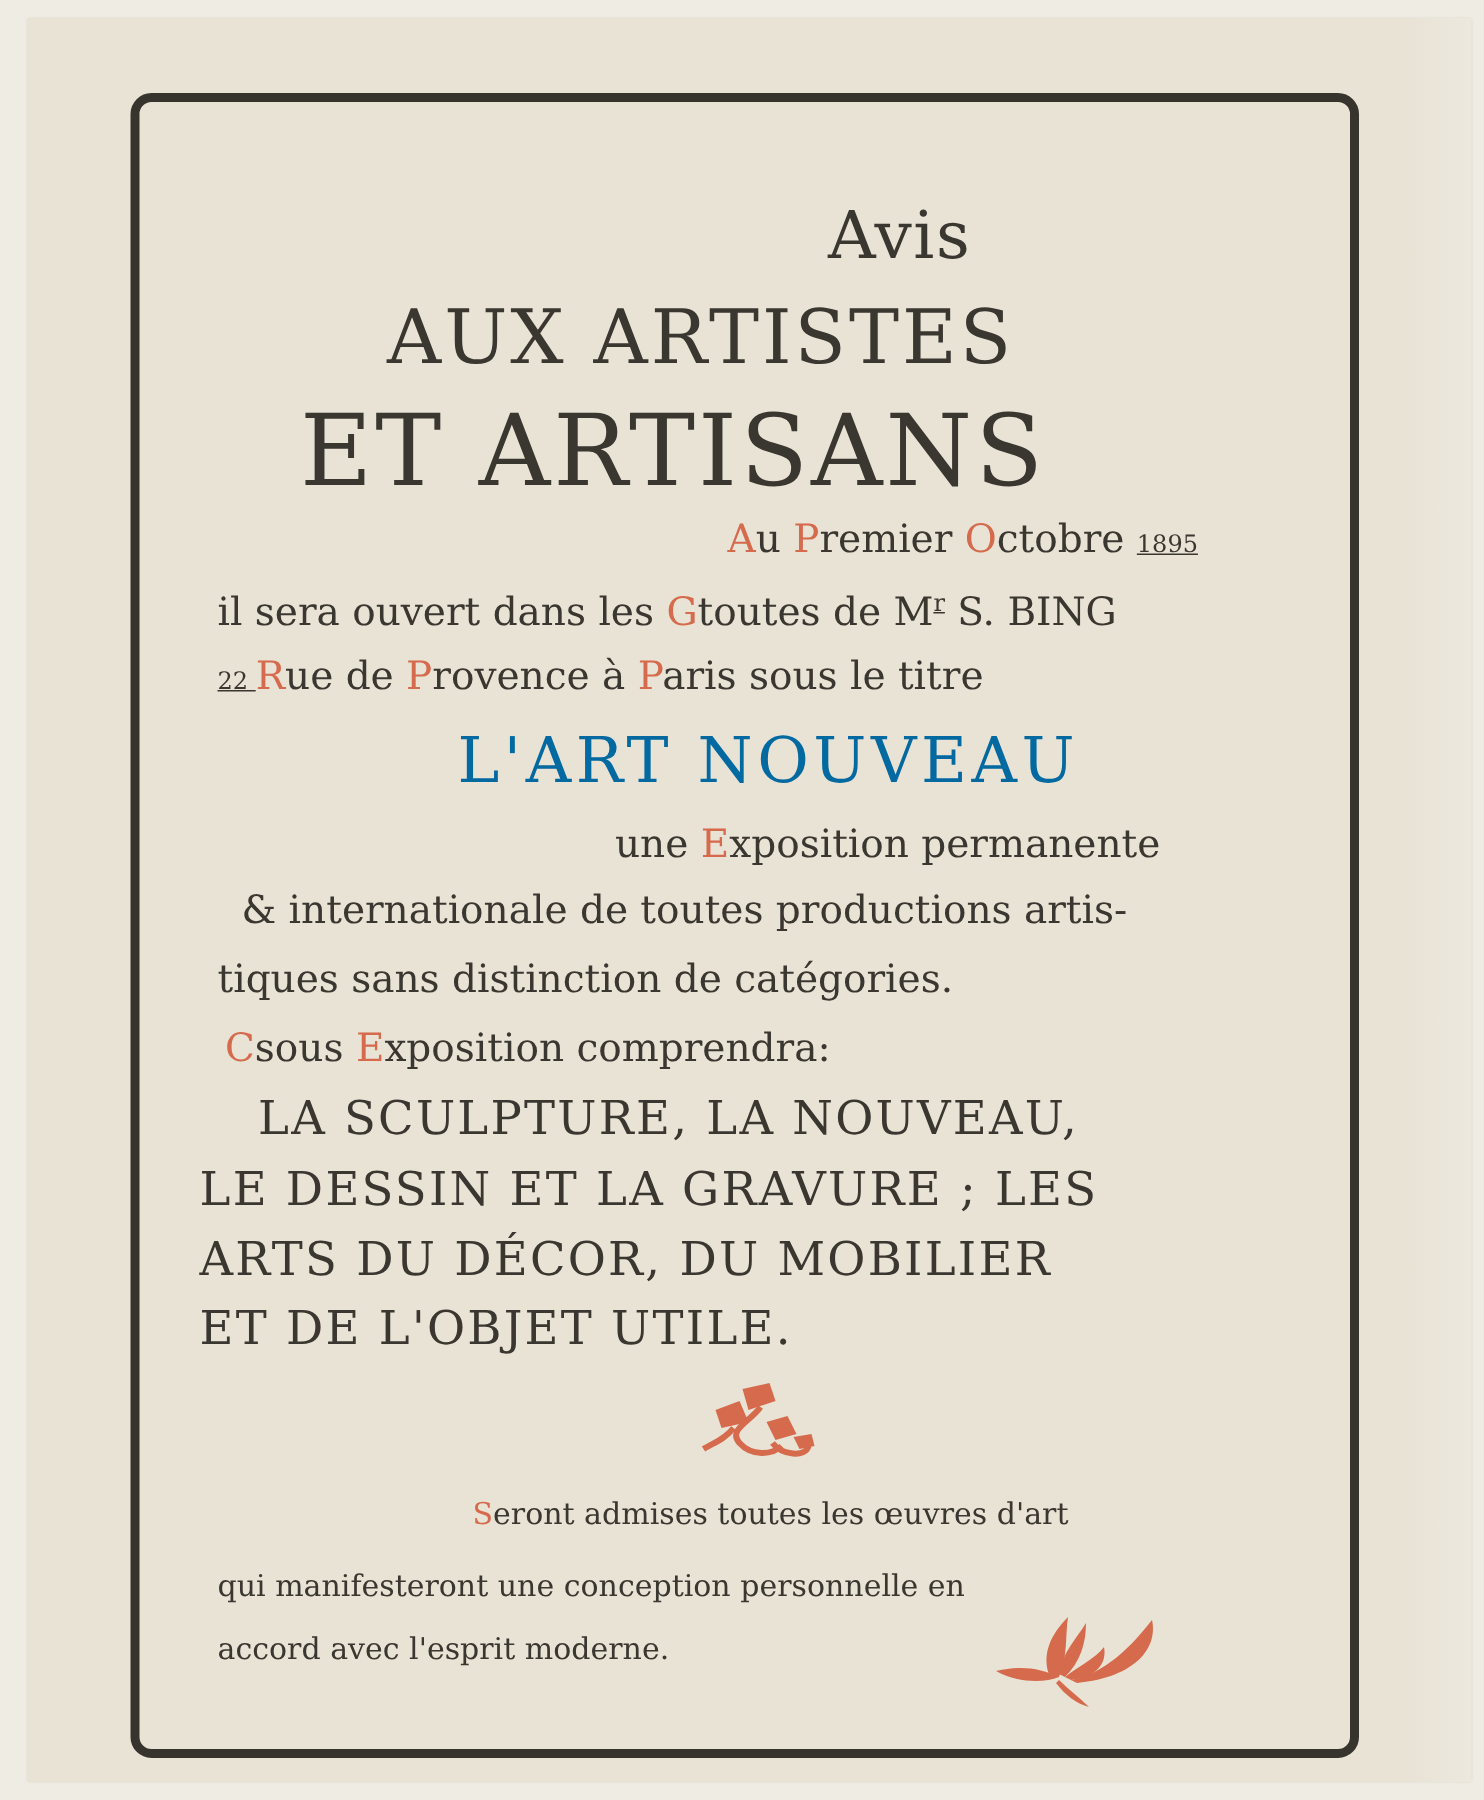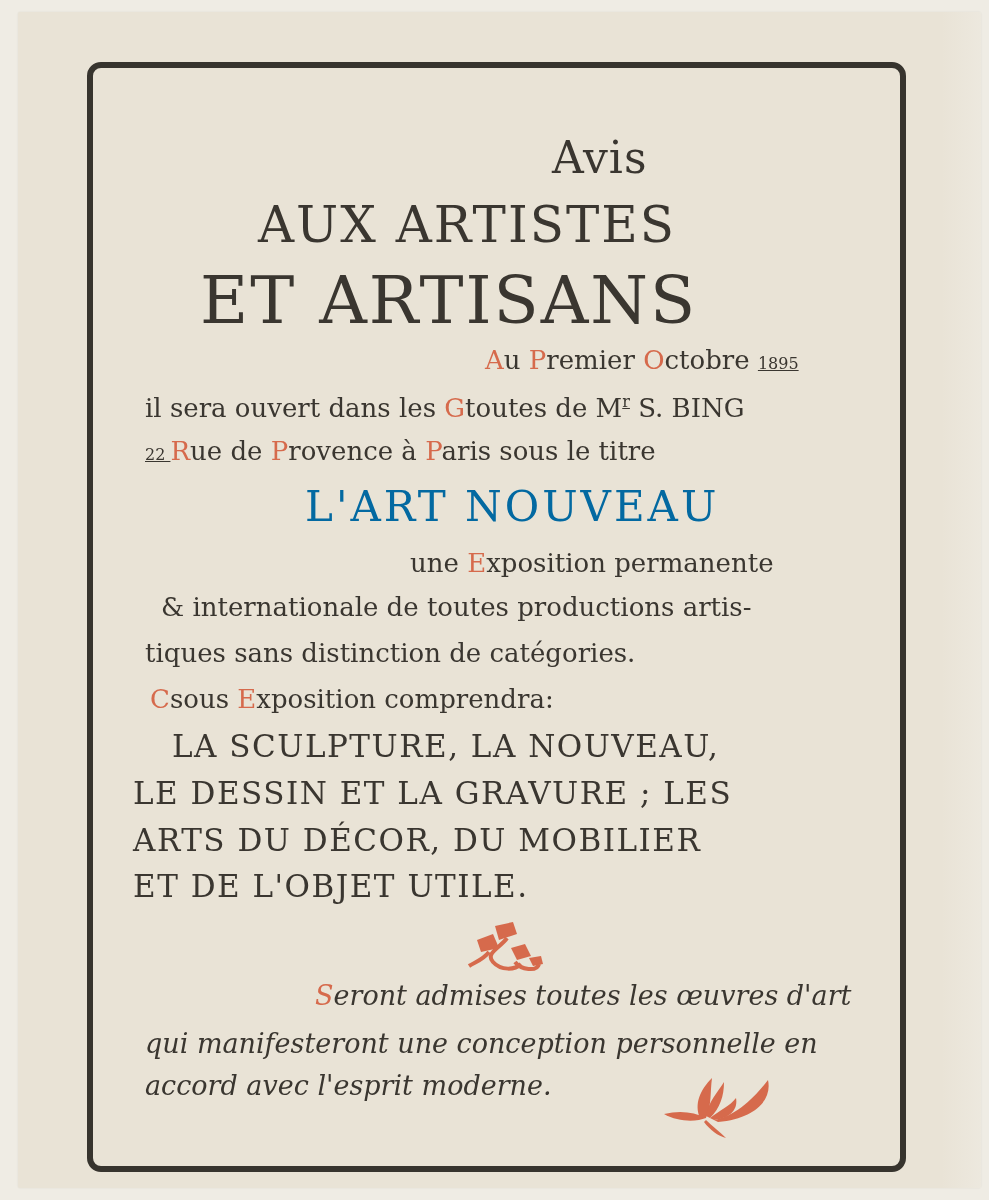--- a/index.html
+++ b/index.html
@@ -19,21 +19,21 @@
   .big{font-size:42px;letter-spacing:3px;top:482px;left:305px;color:#0369a1;}
   .l4{top:548px;left:410px;}
   .l5{top:592px;left:145px;margin-left:16px;}
   .l6{top:638px;left:145px;}
   .l7{top:684px;left:150px;}
   .caps{font-size:31px;letter-spacing:1.5px;font-weight:normal;}
   .c1{top:728px;left:172px;}
   .c2{top:775px;left:133px;}
   .c3{top:822px;left:133px;}
   .c4{top:868px;left:133px;}
-  .it{font-style:italic;font-size:27px;}
+  .it{font-size:20px;margin-top:17px;}
   .i1{top:980px;left:315px;}
   .i2{top:1028px;left:145px;}
   .i3{top:1070px;left:145px;}
   .sm{font-size:16px;text-decoration:underline;}
   .orn1{position:absolute;left:455px;top:918px;}
   .orn2{position:absolute;left:660px;top:1068px;}
 </style>
 </head>
 <body>
 

